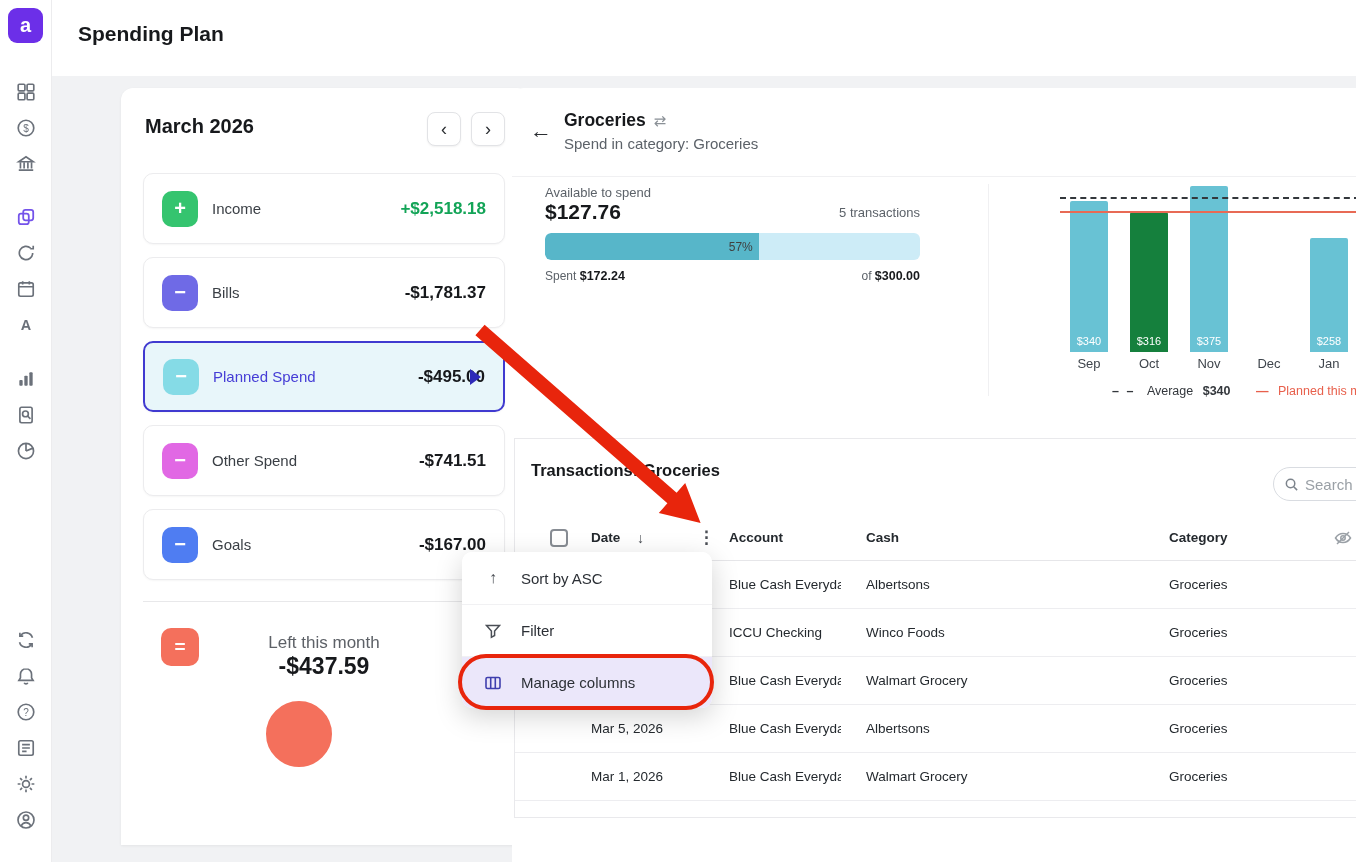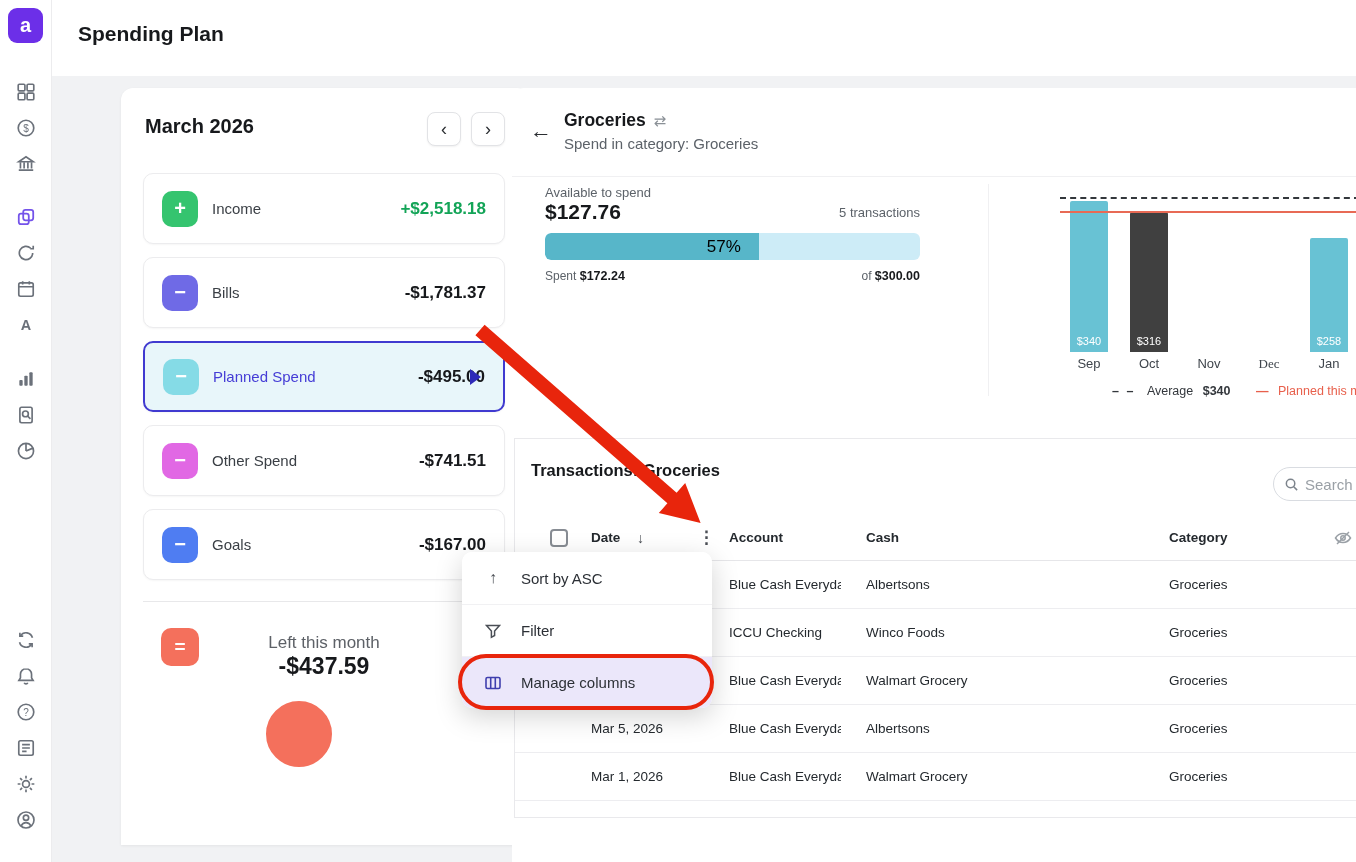--- a/index.html
+++ b/index.html
@@ -41,21 +41,21 @@
   .detail-panel { position:absolute; left:512px; top:88px; width:844px; height:774px; background:#fff; border-radius:12px 0 0 0; overflow:hidden; }
   .back-arrow { position:absolute; left:18px; top:30px; font-size:22px; color:#2a2d31; cursor:pointer; }
   .detail-title { position:absolute; left:52px; top:22px; font-size:17.5px; font-weight:800; color:#17191c; }
   .repeat-ic { font-weight:400; color:#8a9096; font-size:15px; margin-left:8px; }
   .detail-subtitle { position:absolute; left:52px; top:47px; font-size:15px; color:#5c6269; }
   .detail-divider { position:absolute; left:0; top:88px; width:100%; height:1px; background:#f0f0f2; }
   .avail-label { position:absolute; left:33px; top:97px; font-size:13px; color:#5c6269; }
   .avail-amount { position:absolute; left:33px; top:112px; font-size:21px; font-weight:800; color:#17191c; }
   .tx-count { position:absolute; left:300px; top:117px; width:108px; text-align:right; font-size:13px; color:#5c6269; }
   .progress-track { position:absolute; left:33px; top:145px; width:375px; height:27px; background:#cdecf7; border-radius:6px; overflow:hidden; }
-  .progress-fill { height:100%; background:#57b6c9; border-radius:6px 0 0 6px; display:flex; align-items:center; justify-content:flex-end; padding-right:18px; color:#000000; font-size:17px; }
+  .progress-fill { height:100%; background:#57b6c9; border-radius:6px 0 0 6px; display:flex; align-items:center; justify-content:flex-end; padding-right:6px; color:#404040; font-size:12px; }
   .spent-line { position:absolute; left:33px; top:181px; width:375px; font-size:12px; color:#5c6269; }
   .spent-line b { color:#17191c; font-size:12.5px; }
   .of-part { float:right; }
   .v-divider { position:absolute; left:476px; top:96px; width:1px; height:212px; background:#f0f0f2; }
 
   
   .chart { position:absolute; left:548px; top:90px; width:300px; height:200px; }
   .chart .dash-line { position:absolute; left:0; top:19px; width:100%; border-top:2px dashed #33373c; }
   .chart .plan-line { position:absolute; left:0; top:33px; width:100%; border-top:2px solid #e86a55; }
   .bar { position:absolute; bottom:26px; width:38px; border-radius:2px 2px 0 0; }
@@ -274,26 +274,29 @@
       <span class="of-part"><span>of</span> <b>$300.00</b></span>
     </div>
     <div class="v-divider"></div>
 
     <div class="chart">
       <div id="bars" style="position:absolute;left:0;top:0;width:100%;height:100%;">
           <div class="bar" style="left: 10px; height: 151px; background: rgb(104, 194, 212);">
             <div class="bar-label">$340</div>
           </div>
           <div class="bar-month" style="left: 10px;">Sep</div>
-          <div class="bar" style="left: 70px; height: 140px; background: #404040;">
+          <div class="bar" style="left: 70px; height: 140px; background: #15803d;">
             <div class="bar-label">$316</div>
           </div>
           <div class="bar-month" style="left: 70px;">Oct</div>
+          <div class="bar" style="left: 130px; height: 166px; background: rgb(104, 194, 212);">
+            <div class="bar-label">$375</div>
+          </div>
           <div class="bar-month" style="left: 130px;">Nov</div>
-          <div class="bar-month" style="left: 190px; font-family: Liberation Serif, serif;">Dec</div>
+          <div class="bar-month" style="left: 190px;">Dec</div>
           <div class="bar" style="left: 250px; height: 114px; background: rgb(104, 194, 212);">
             <div class="bar-label">$258</div>
           </div>
           <div class="bar-month" style="left: 250px;">Jan</div>
         </div>
       <div class="dash-line"></div>
       <div class="plan-line"></div>
     </div>
     <div class="legend">
       <span class="dash-g">– –</span>

